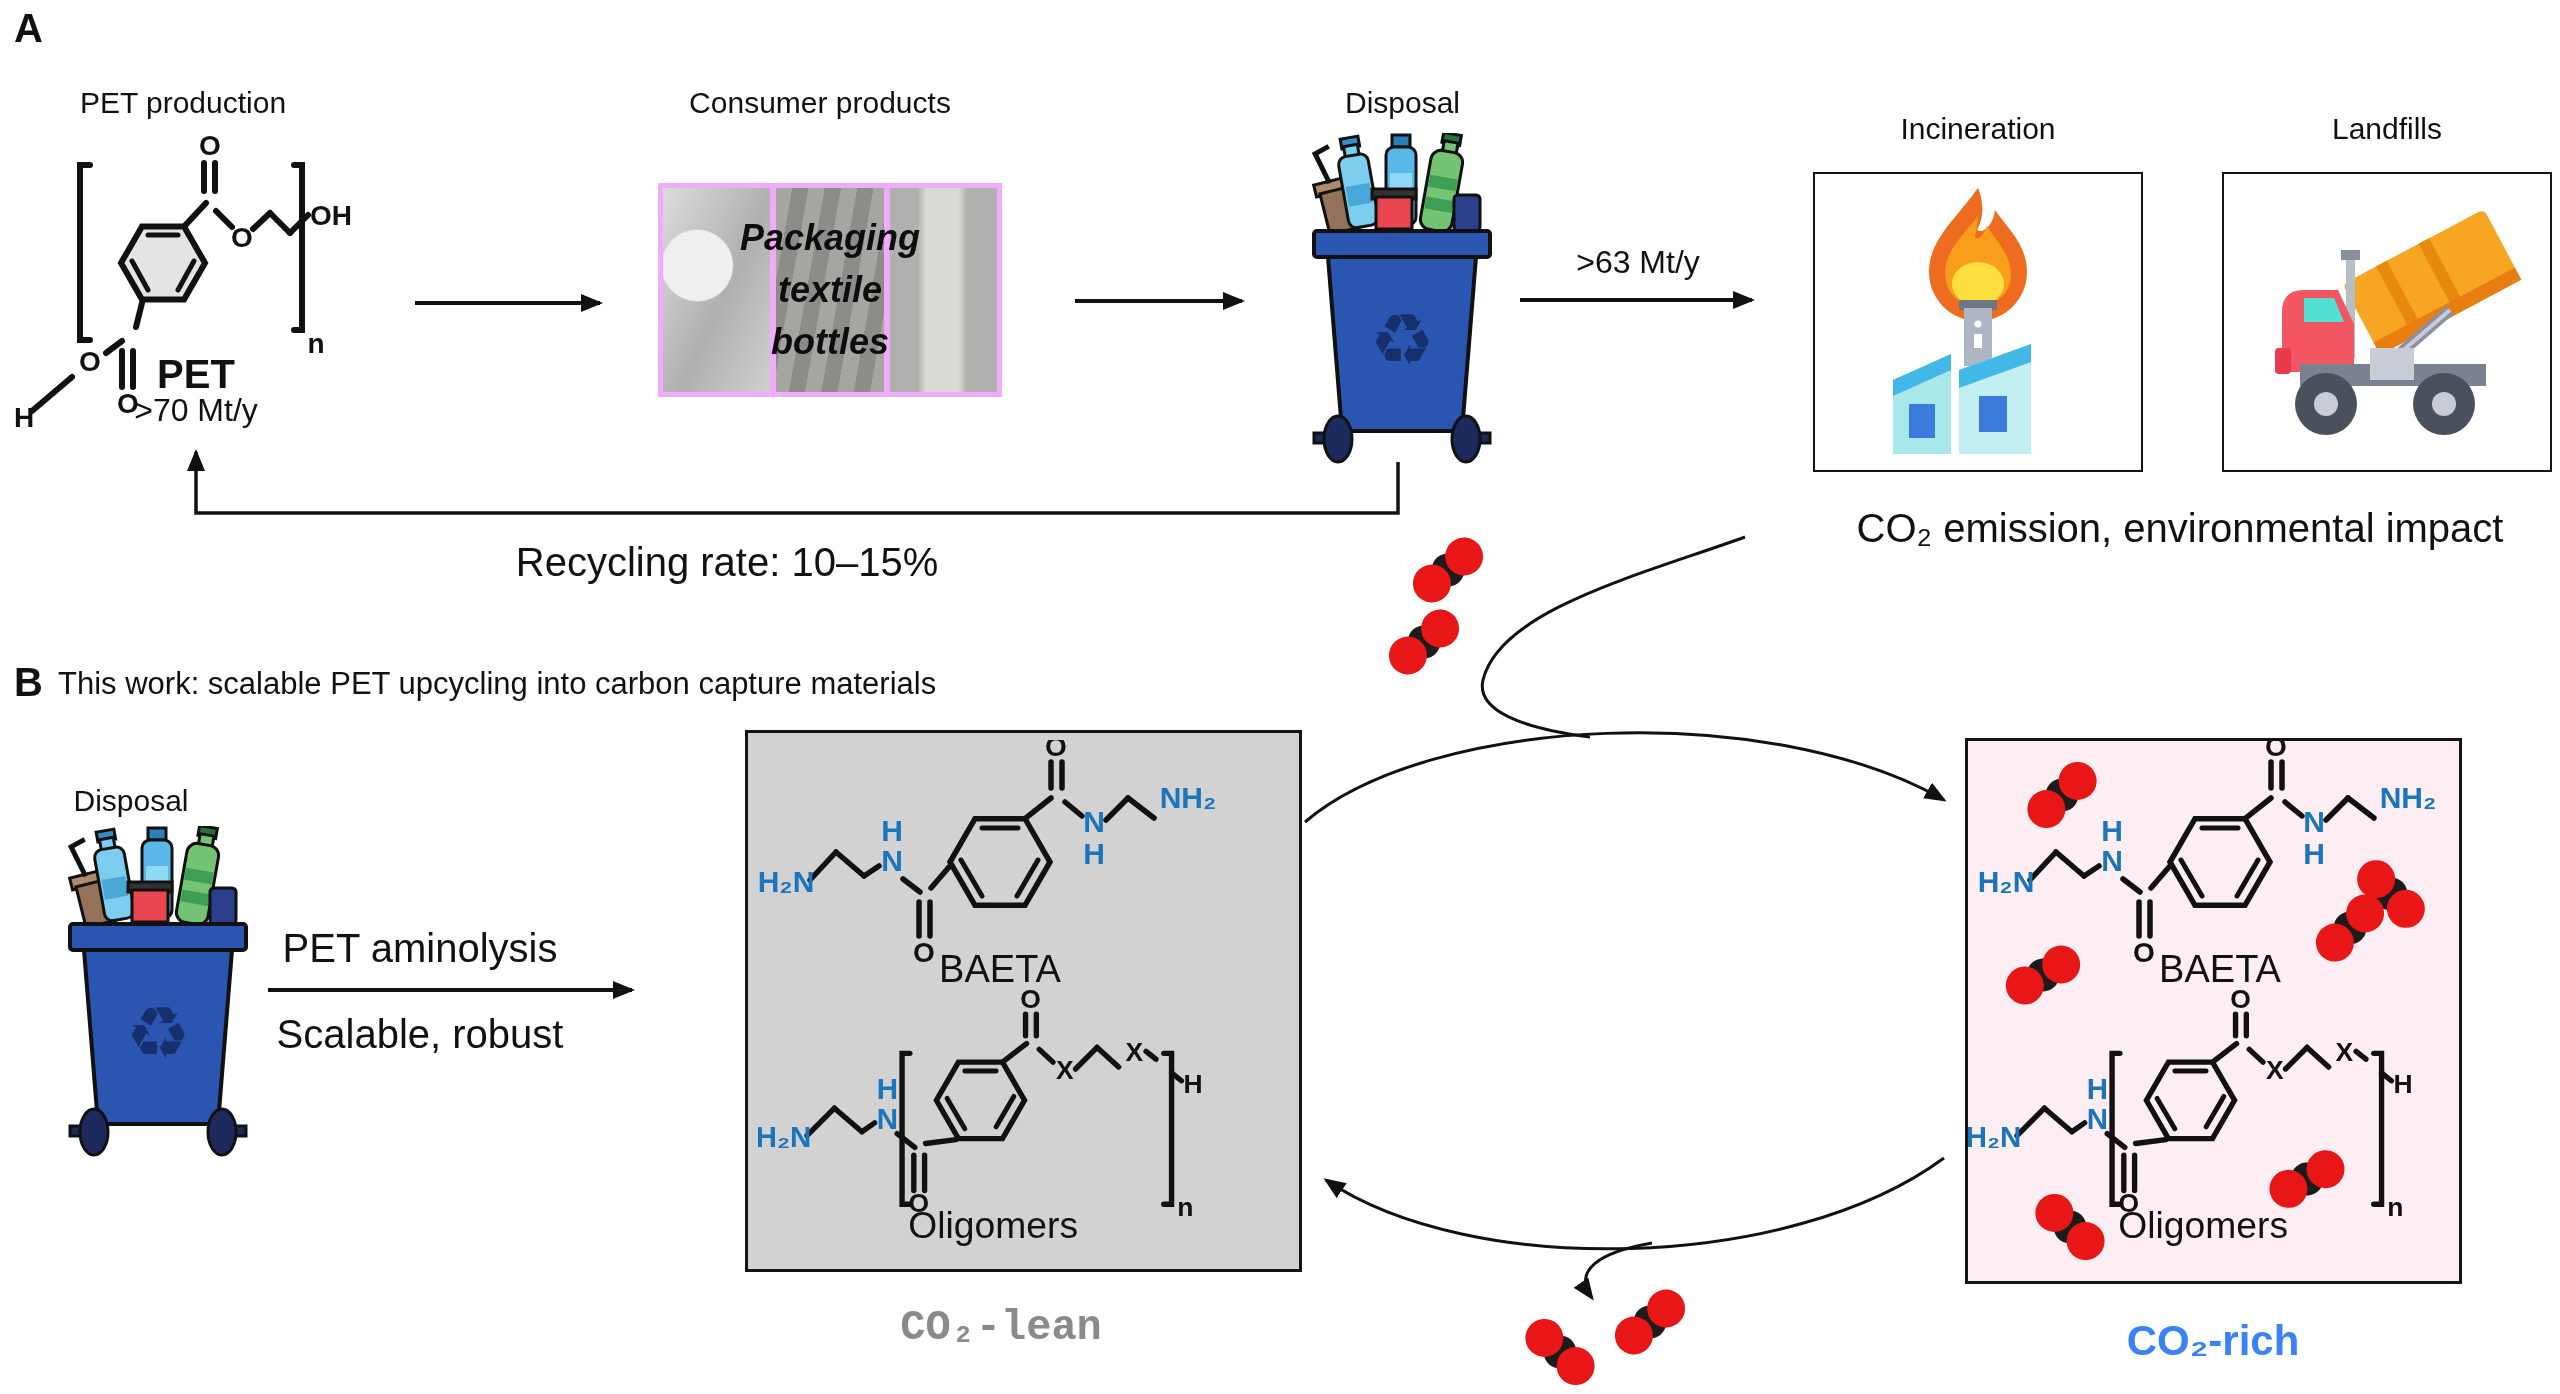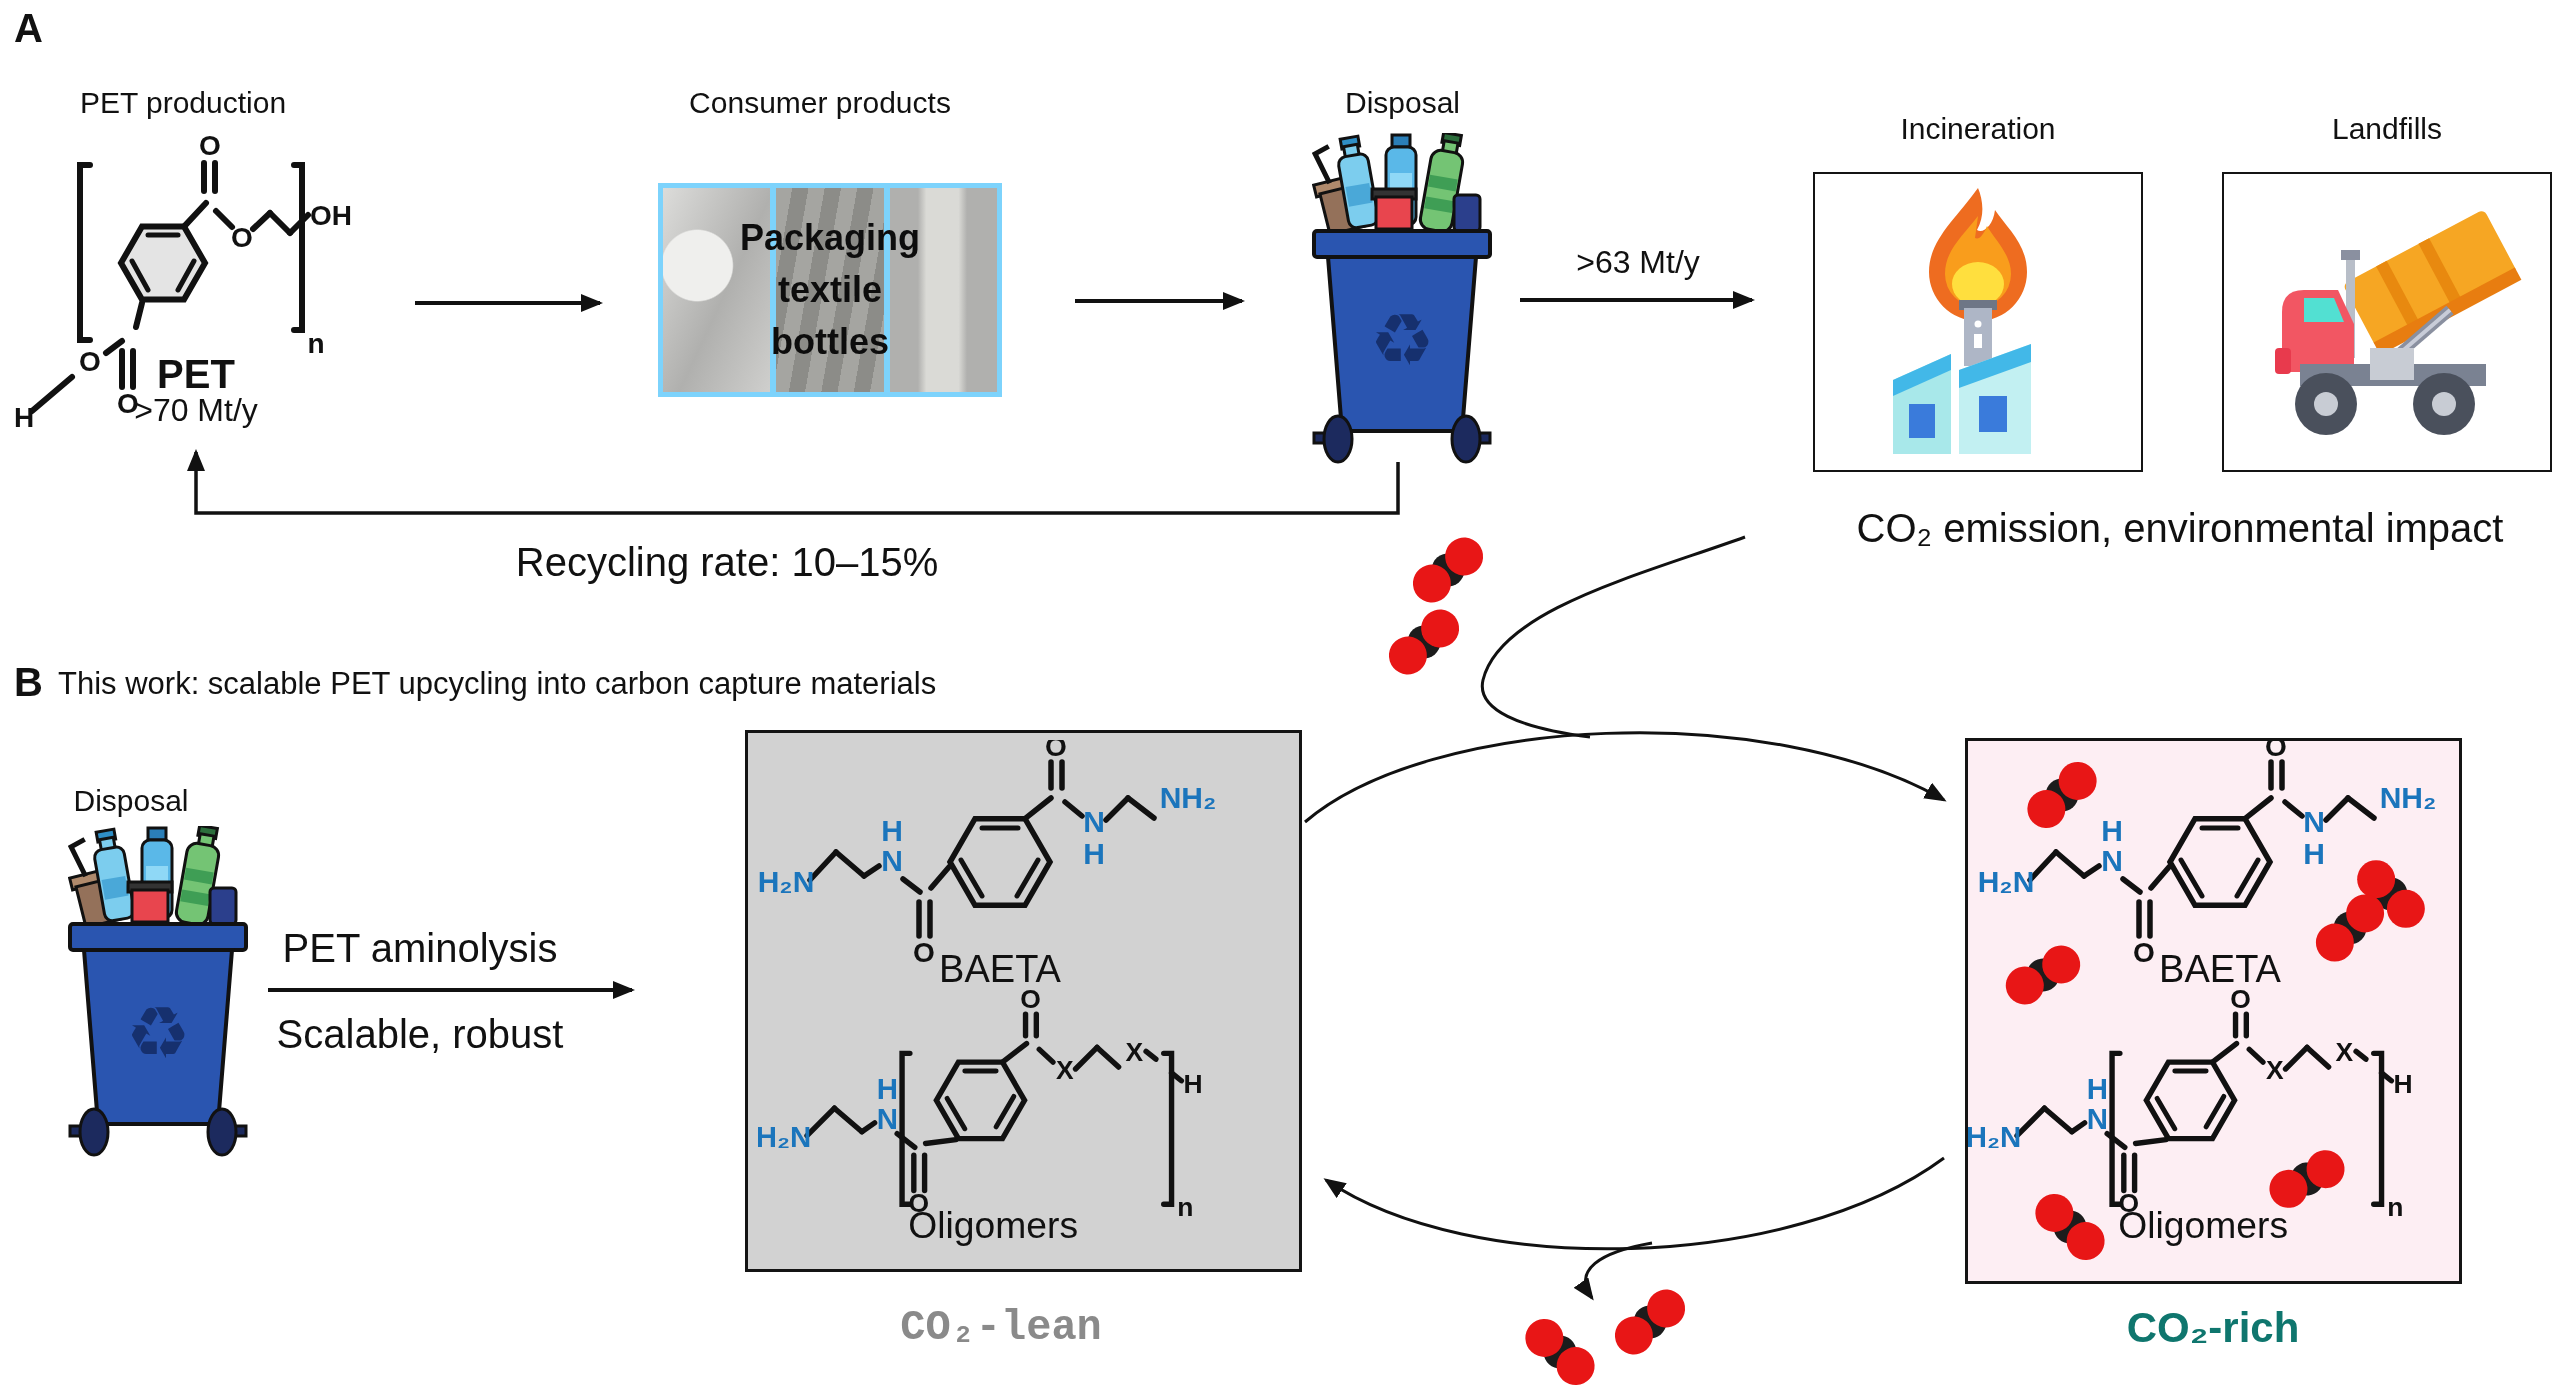--- a/index.html
+++ b/index.html
@@ -7,28 +7,28 @@
          font-family:"Liberation Sans","DejaVu Sans",sans-serif;color:#111;}
   .abs{position:absolute;}
   .panel-label{font-size:40px;font-weight:bold;}
   .panel-title{font-size:31px;}
   .heading{font-size:30px;text-align:center;}
   .chem-bold{font-size:40px;font-weight:bold;text-align:center;}
   .rate{font-size:32px;text-align:center;}
   .caption{font-size:40px;text-align:center;}
   .state-label{font-size:42px;font-weight:bold;text-align:center;}
   .lean{color:#8a8a8a;}
-  .rich{color:#0f766e;}
+  .rich{color:#3b82f6;margin-top:13px;}
   .box{border:3px solid #141414;box-sizing:border-box;}
   .box-lean{background:#d2d2d2;}
   .box-rich{background:#fdeef3;}
   .iconbox{border:2.5px solid #141414;box-sizing:border-box;background:#fff;
            display:flex;align-items:center;justify-content:center;}
   
-  .photoA{background:#7dd3fc;display:flex;gap:6px;padding:5px;box-sizing:border-box;}
+  .photoA{background:#f0abfc;display:flex;gap:6px;padding:5px;box-sizing:border-box;font-style:italic;}
   .photoA .img{flex:1;height:100%;}
   .imgA1{background:radial-gradient(circle at 32% 38%, #efefed 0 24%, rgba(0,0,0,0) 25%),
          linear-gradient(115deg,#dcdcda,#b0b0ae 55%,#cfcfcd);}
   .imgA2{background:repeating-linear-gradient(100deg,#a5a5a1 0 16px,#8c8c88 16px 32px);}
   .imgA3{background:linear-gradient(90deg,#b0b0ae 0 26%,#dadad6 34% 64%,#b0b0ae 72%);}
   .photo-overlay{position:absolute;inset:0;display:flex;flex-direction:column;
                  align-items:center;justify-content:center;}
   .photo-overlay div{font-size:36px;font-weight:bold;line-height:52px;color:#0d0d0d;}
   
   .photoB{display:flex;gap:7px;}

